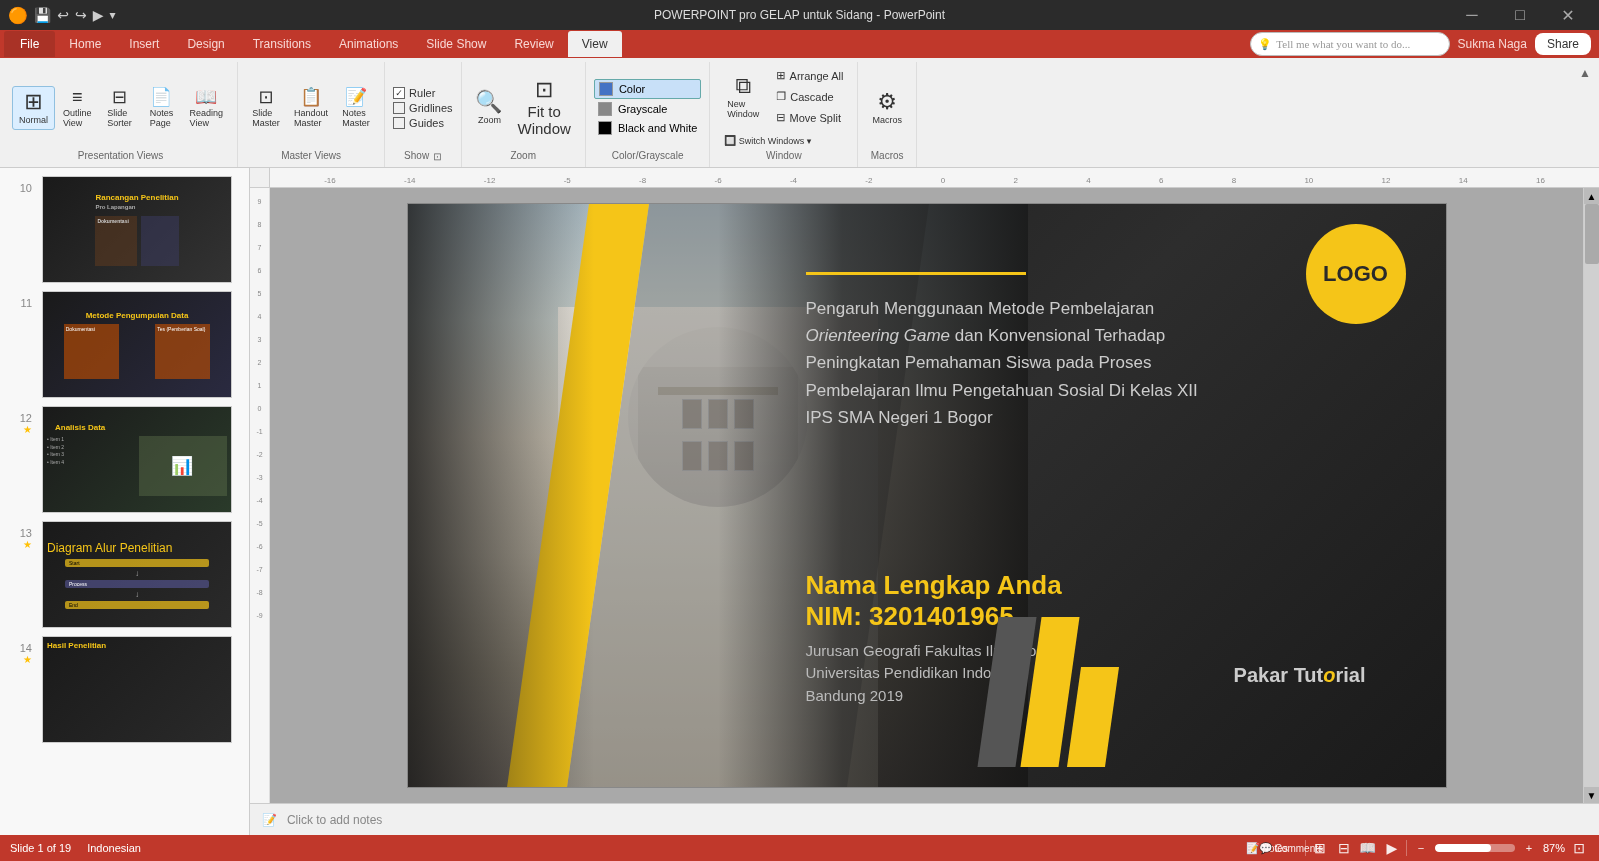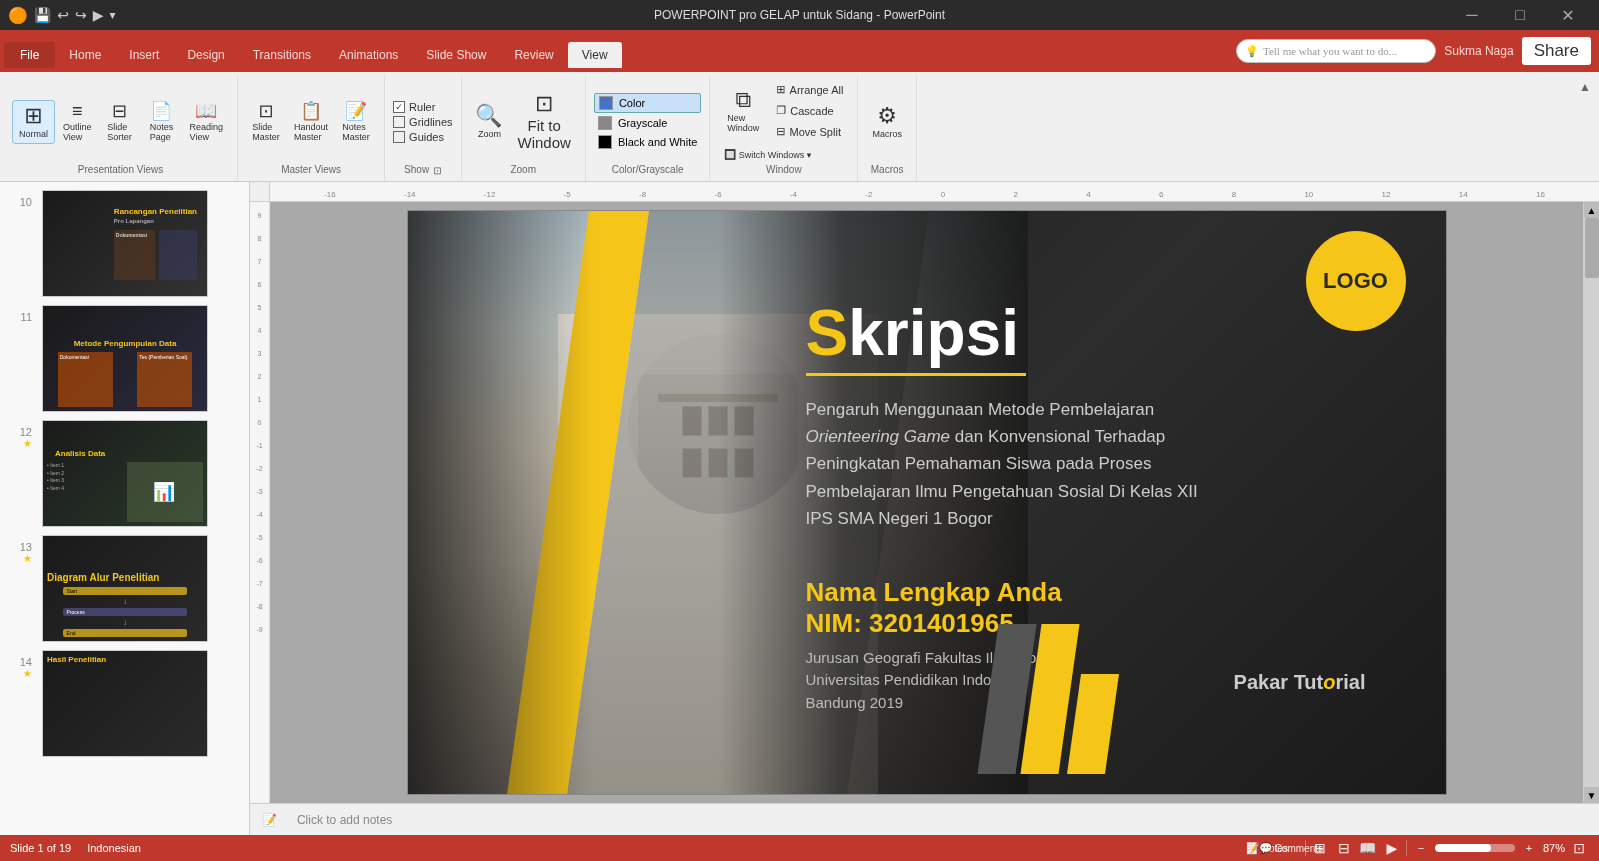--- a/index.html
+++ b/index.html
@@ -9,21 +9,21 @@
     .title-bar {
       height: 30px; background: #2b2b2b; display: flex; align-items: center; justify-content: space-between; padding: 0 8px; color: white; font-size: 12px; flex-shrink: 0;
     }
     .title-bar-left { display: flex; align-items: center; gap: 6px; }
     .title-bar-center { position: absolute; left: 50%; transform: translateX(-50%); font-size: 12px; color: #ddd; }
     .window-controls { display: flex; gap: 2px; }
     .wc-btn { width: 46px; height: 30px; display: flex; align-items: center; justify-content: center; color: #aaa; font-size: 16px; cursor: pointer; }
 
     
     .ribbon { background: #c0382b; flex-shrink: 0; }
-    .ribbon-tabs { display: flex; align-items: flex-end; padding: 4px 4px; height: 42px; }
+    .ribbon-tabs { display: flex; align-items: center; padding: 4px 4px; height: 28px; }
     .ribbon-tab { padding: 6px 14px; font-size: 12px; color: #f8d7d4; cursor: pointer; border-radius: 3px 3px 0 0; }
     .ribbon-tab.active { background: #f0f0f0; color: #333; font-weight: 500; }
     .ribbon-tab.file { background: #a93226; color: white; padding: 6px 16px; }
 
     .ribbon-content { background: #f0f0f0; border-bottom: 1px solid #ccc; display: flex; align-items: stretch; padding: 4px 4px 0; min-height: 88px; }
     .ribbon-group { display: flex; flex-direction: column; align-items: center; padding: 4px 8px; border-right: 1px solid #ddd; min-width: fit-content; }
     .ribbon-group-label { font-size: 10px; color: #666; margin-top: auto; padding-bottom: 2px; text-align: center; }
     .ribbon-group-content { display: flex; align-items: center; gap: 2px; flex: 1; }
     .ribbon-btn { display: flex; flex-direction: column; align-items: center; padding: 4px 6px; cursor: pointer; border-radius: 3px; min-width: 40px; font-size: 10px; color: #333; gap: 2px; }
     .ribbon-btn .btn-icon { font-size: 22px; line-height: 1; }
@@ -39,21 +39,21 @@
     .color-swatch { display: flex; align-items: center; gap: 6px; padding: 2px 4px; font-size: 11px; cursor: pointer; border-radius: 2px; }
     .color-swatch.active { background: #c8e0f8; border: 1px solid #6aa; }
     .color-dot { width: 14px; height: 14px; border: 1px solid #999; }
 
     
     .main-area { display: flex; flex: 1; overflow: hidden; }
     .slide-panel { width: 250px; background: #f8f8f8; border-right: 1px solid #ccc; overflow-y: auto; flex-shrink: 0; padding: 4px 0; }
     .slide-thumb { display: flex; align-items: flex-start; gap: 6px; padding: 4px 8px; cursor: pointer; }
     .slide-num { font-size: 11px; color: #888; width: 22px; text-align: right; flex-shrink: 0; padding-top: 2px; }
     .star-icon { color: #ffc107; font-size: 10px; }
-    .thumb-img { width: 166px; height: 107px; background: #2d2d2d; border: 1px solid #ccc; flex-shrink: 0; overflow: hidden; display: flex; align-items: flex-end; justify-content: center; position: relative; }
+    .thumb-img { width: 190px; height: 107px; background: #2d2d2d; border: 1px solid #ccc; flex-shrink: 0; overflow: hidden; display: flex; align-items: center; justify-content: center; position: relative; }
 
     
     .edit-area { flex: 1; background: #a9a9a9; display: flex; flex-direction: column; overflow: hidden; }
     .slide-container { flex: 1; display: flex; align-items: center; justify-content: center; overflow: hidden; padding: 20px; }
 
     
     .main-slide { width: 1040px; height: 585px; background: #1d4ed8; position: relative; overflow: hidden; border: 1px solid #888; flex-shrink: 0; }
 
     
     .status-bar { height: 26px; background: #c0382b; display: flex; align-items: center; justify-content: space-between; padding: 0 10px; color: white; font-size: 11px; flex-shrink: 0; }
@@ -93,21 +93,21 @@
     .thumb-13 { background: linear-gradient(135deg, #1a1a1a, #2a2a2a); }
     .thumb-14 { background: linear-gradient(135deg, #1a1a1a, #2a2a2a); }
 
     
     .slide-panel::-webkit-scrollbar { width: 8px; }
     .slide-panel::-webkit-scrollbar-track { background: #f0f0f0; }
     .slide-panel::-webkit-scrollbar-thumb { background: #bbb; border-radius: 4px; }
 
     
     .tell-me-input { display: flex; align-items: center; gap: 4px; background: white; border: 1px solid #bbb; border-radius: 12px; padding: 2px 8px; font-size: 11px; color: #888; height: 24px; width: 200px; }
-    .share-btn { background: white; color: #333; border: none; padding: 4px 12px; border-radius: 3px; font-size: 17px; cursor: pointer; font-weight: 500; }
+    .share-btn { background: white; color: #333; border: none; padding: 4px 12px; border-radius: 8px; font-size: 12px; cursor: pointer; font-weight: 500; }
 
     .ribbon-top-row { display: flex; align-items: center; justify-content: space-between; }
 
     
     .h-ruler { height: 20px; background: #f5f5f5; border-bottom: 1px solid #ccc; position: relative; overflow: hidden; font-size: 8px; color: #888; display: flex; align-items: flex-end; padding-bottom: 2px; }
     .h-ruler-marks { display: flex; width: 100%; justify-content: space-around; padding: 0 20px; }
     .thumb-num-col { display: flex; flex-direction: column; align-items: flex-end; padding-right: 4px; padding-top: 4px; min-width: 28px; }
 
     
     .notes-bar { height: 32px; background: #f0f0f0; border-top: 1px solid #ccc; display: flex; align-items: center; padding: 0 12px; font-size: 12px; color: #666; }
@@ -363,21 +363,21 @@
       </div>
     </div>
 
     <div class="slide-thumb">
       <div class="thumb-num-col">
         <span class="slide-num">13</span>
         <span class="star-icon">★</span>
       </div>
       <div class="thumb-img thumb-13">
         <div style="padding:4px; width:100%;">
-          <div style="color:#f5c518; font-size:10px; font-weight:bold; margin-bottom:4px;">Diagram Alur Penelitian</div>
+          <div style="color:#f5c518; font-size:12px; font-weight:normal; margin-bottom:4px;">Diagram Alur Penelitian</div>
           <div style="display:flex; flex-direction:column; gap:2px; align-items:center;">
             <div style="background:rgba(245,197,24,0.7); font-size:5px; color:#000; padding:1px 4px; border-radius:2px; width:80%;">Start</div>
             <div style="color:#aaa; font-size:8px;">↓</div>
             <div style="background:rgba(100,100,180,0.5); font-size:5px; color:white; padding:1px 4px; border-radius:2px; width:80%;">Process</div>
             <div style="color:#aaa; font-size:8px;">↓</div>
             <div style="background:rgba(245,197,24,0.7); font-size:5px; color:#000; padding:1px 4px; border-radius:2px; width:80%;">End</div>
           </div>
         </div>
       </div>
     </div>
@@ -490,23 +490,20 @@
             <div style="width:38px; height:100px; background:#f5c518; transform:skewX(-8deg);"></div>
           </div>
 
           <div class="slide-right">
 
             <div class="logo-circle">
               <span>LOGO</span>
             </div>
 
             <div style="margin-top:30px;">
-              <div class="skripsi-title">
-                <span class="s-letter">S</span><span>kripsi</span>
-              </div>
               <div class="title-underline"></div>
             </div>
 
             <div class="subtitle-text">
               <span>Pengaruh Menggunaan Metode Pembelajaran </span><em>Orienteering Game</em><span> dan Konvensional Terhadap Peningkatan Pemahaman Siswa pada Proses Pembelajaran Ilmu Pengetahuan Sosial Di Kelas XII IPS SMA Negeri 1 Bogor</span>
             </div>
 
             <div class="name-box">
               <div class="name-label">Nama Lengkap Anda</div>
               <div class="nim-label">NIM: 3201401965</div>
@@ -527,21 +524,21 @@
         <div style="width:16px; height:16px; background:#bbb; display:flex; align-items:center; justify-content:center; font-size:10px; cursor:pointer;">▲</div>
         <div style="flex:1; width:100%; background:#d0d0d0;">
           <div style="width:14px; height:60px; background:#aaa; margin:0 1px; border-radius:2px; cursor:pointer;"></div>
         </div>
         <div style="width:16px; height:16px; background:#bbb; display:flex; align-items:center; justify-content:center; font-size:10px; cursor:pointer;">▼</div>
       </div>
     </div>
 
     <div class="notes-bar">
       <span>📝</span>
-      <span style="margin-left:20px; font-size:12px; color:#888;">Click to add notes</span>
+      <span style="margin-left:10px; font-size:12px; color:#888;">Click to add notes</span>
     </div>
   </div>
 </div>
 
 <div class="status-bar">
   <div class="status-left">
     <span>Slide 1 of 19</span>
     <span>Indonesian</span>
   </div>
   <div class="status-right">

